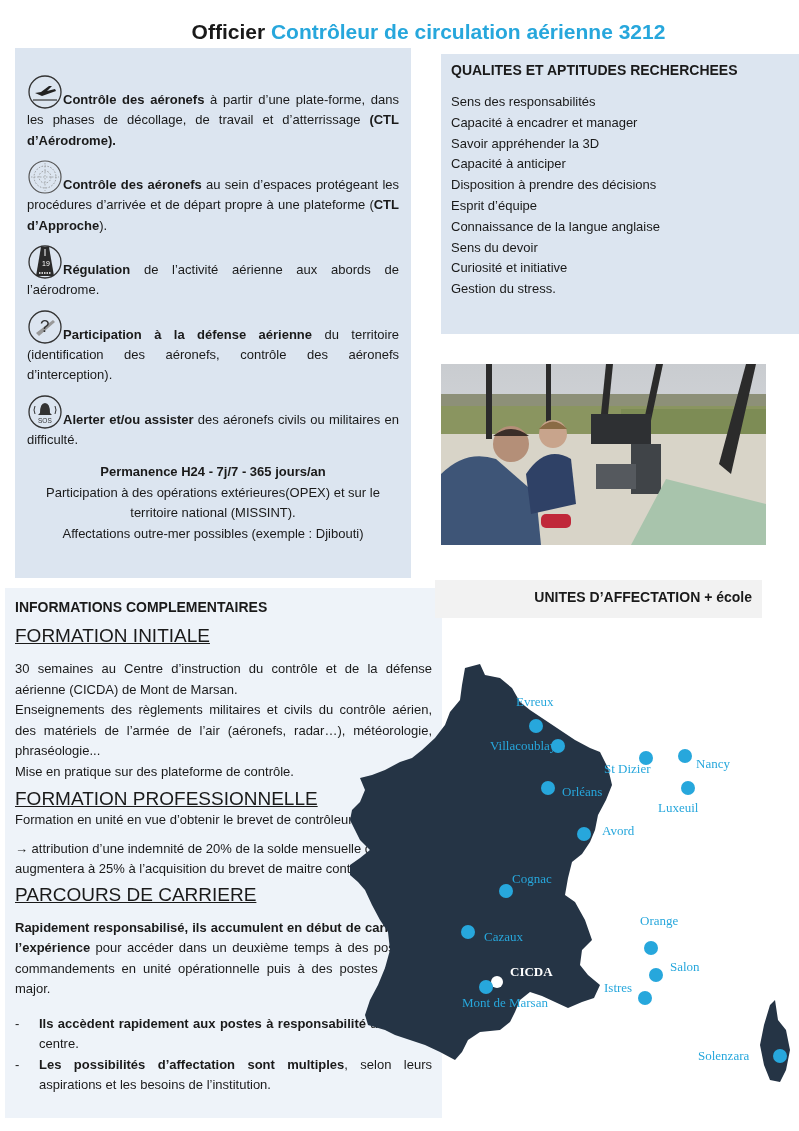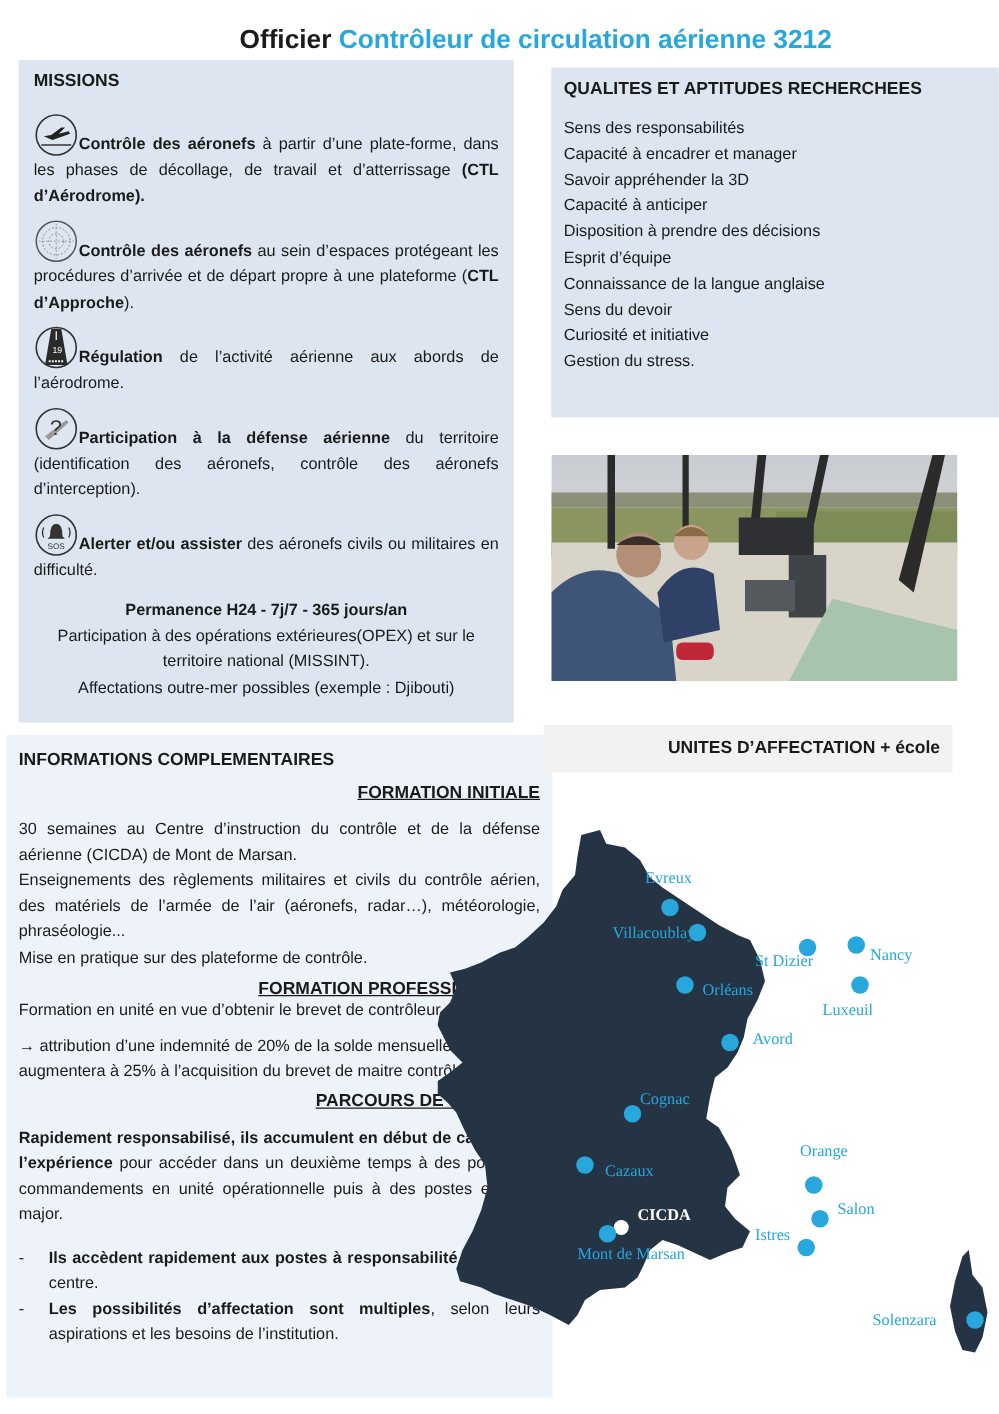--- a/index.html
+++ b/index.html
@@ -21,42 +21,41 @@
   .perm { margin-top:12px; }
   .perm p { margin:0;text-align:center; }
 
   #qualites { left:441px; top:54px; width:384px; height:280px; padding:8px 10px; }
   #qualites ul { list-style:none; margin:14px 0 0 0; padding:0; }
   #qualites li { font-size:13px; line-height:20.8px; }
 
   #photo { position:absolute; left:441px; top:364px; width:325px; height:181px; overflow:hidden; }
 
   #infos { left:5px; top:588px; width:437px; height:530px; padding:8px 10px; background:#eef3f9; }
-  #infos h3 { margin:10px 0 6px; font-size:14px; font-weight:bold; text-decoration:underline;text-align:right; }
+  #infos h3 { margin:10px 0 6px; font-size:19px; font-weight:normal; text-decoration:underline; }
   #infos p { margin:0; }
   .gap { margin-top:12px !important; }
   .bullets { list-style:none; margin:14px 0 0; padding:0; }
   .bullets li { position:relative; padding-left:24px; font-size:13px; line-height:20.5px; text-align:justify; }
   .bullets li::before { content:"-"; position:absolute; left:0; top:0; }
 
   #unites-header { left:435px; top:580px; width:327px; height:38px; padding:9px 10px; background:#f2f2f2;text-align:right; }
   #map { position:absolute; left:350px; top:620px; width:449px; height:500px; }
   .city { font-family:"Liberation Serif", serif; font-size:13px; fill:#27a7dc; }
   .city-white { font-family:"Liberation Serif", serif; font-size:13px; fill:#ffffff; font-weight:bold; }
 </style>
 </head>
 <body>
 
 <div class="title">
   <span>Officier</span>
   <span class="accent">Contrôleur de circulation aérienne 3212</span>
 </div>
 
 <div class="panel" id="missions">
-  <h2>MISSIONS</h2>
 
   <div class="mission body-text justify" style="margin-top:18px">
     <p>
       <svg class="icon" viewBox="0 0 36 36">
         <circle cx="18" cy="18" r="16" fill="none" stroke="#333" stroke-width="1.3"></circle>
         <line x1="6" y1="26" x2="30" y2="26" stroke="#333" stroke-width="1.2"></line>
         <path d="M8 19 L14 18 L22 12 L25 12 L20 17 L28 15 L29 17 L15 22 Z" fill="#222"></path>
       </svg><b>Contrôle des aéronefs</b><span> à partir d’une plate-forme, dans les phases de décollage, de travail et d’atterrissage </span><b>(CTL d’Aérodrome).</b>
     </p>
   </div>

